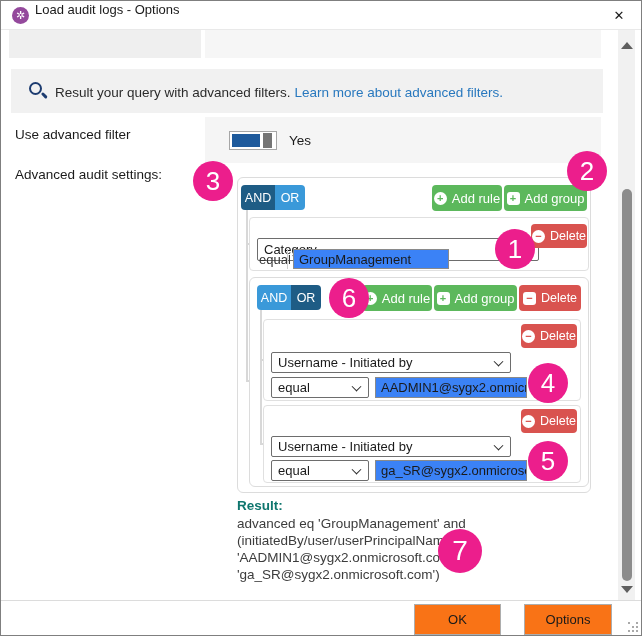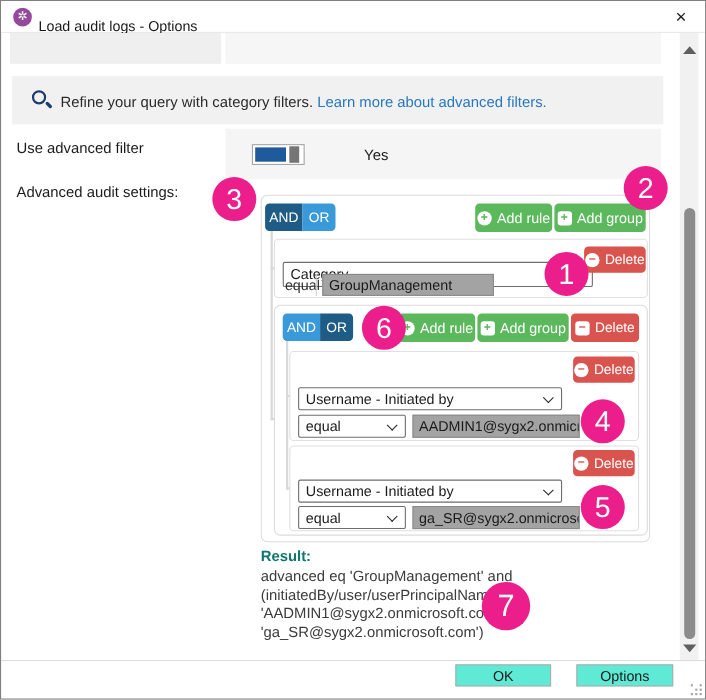--- a/index.html
+++ b/index.html
@@ -8,21 +8,21 @@
   #window {
     position:relative; width:642px; height:636px; background:#fff;
     border:1px solid #7f7f7f; overflow:hidden;
     font-family:"Liberation Sans", sans-serif;
   }
 
   
   .titlebar { position:absolute; left:0; top:0; width:640px; height:29px; background:#fff; border-bottom:1px solid #e9e9e9; }
   .title-icon { position:absolute; left:11px; top:6px; width:17px; height:17px; border-radius:50%;
     background:#94499C; color:#fff; font-size:11px; line-height:17px; text-align:center; }
-  .title-text { position:absolute; left:34px; top:15px; font-size:13px; color:#1a1a1a; }
+  .title-text { position:absolute; left:34px; top:1px; font-size:13px; color:#1a1a1a; }
   .close-btn { position:absolute; right:10px; top:4px; width:24px; height:21px; text-align:center;
     font-size:13px; line-height:21px; color:#1a1a1a; cursor:default; }
 
   
   .part-left { position:absolute; left:8px; top:29px; width:192px; height:28px; background:#efefef; }
   .part-right { position:absolute; left:204px; top:29px; width:396px; height:28px; background:#f6f6f6; }
   .part-label-clip { position:absolute; left:14px; top:29px; width:182px; height:12px; overflow:hidden; }
   .part-label-clip span { display:block; margin-top:-6px; font-size:13px; color:#8f8f8f; }
 
   
@@ -31,21 +31,21 @@
   .mag-handle { position:absolute; left:40px; top:93px; width:7px; height:2.5px; background:#1d3c70; transform:rotate(45deg); border-radius:2px; }
   .info-text { position:absolute; left:54px; top:84px; font-size:13.5px; color:#2b2b2b; }
   .info-link { color:#2878BE; }
 
   
   .row-label { position:absolute; font-size:13.5px; color:#1b1b1b; }
   .adv-panel { position:absolute; left:204px; top:116px; width:396px; height:46px; background:#f5f5f5; }
   .toggle { position:absolute; left:228px; top:130px; width:48px; height:19px; background:#fff; border:1px solid #a6a6a6; }
   .toggle-fill { position:absolute; left:2px; top:2px; width:28px; height:13px; background:#1E5A9C; }
   .toggle-handle { position:absolute; left:33px; top:1px; width:9px; height:15px; background:#757575; }
-  .toggle-state { position:absolute; left:288px; top:132px; font-size:13.5px; color:#1b1b1b;margin-left:42px; }
+  .toggle-state { position:absolute; left:288px; top:132px; font-size:13.5px; color:#1b1b1b; }
 
   
   .group-box { position:absolute; background:#fff; border:1px solid #dcdcdc; border-radius:6px; }
   .rule-box { position:absolute; background:#fff; border:1px solid #e0e0e0; border-radius:4px; }
   .btn { position:absolute; display:flex; align-items:center; justify-content:center; color:#fff; font-size:13px; border-radius:4px; cursor:default; }
   .btn-andor { font-size:12.5px; }
   .andor-dark { background:#1E5C85; }
   .andor-light { background:#3A99D9; }
   .rleft { border-radius:4px 0 0 4px; }
   .rright { border-radius:0 4px 4px 0; }
@@ -55,21 +55,21 @@
     background:#fff; border-radius:50%; font-size:11px; font-weight:bold; line-height:1; margin-right:5px; }
   .ic-sq { border-radius:3px; }
   .ic-green { color:#5CB85C; }
   .ic-red { color:#D9534F; }
 
   .sel { position:absolute; background:#fff; border:1px solid #6d6d6d; border-radius:2px;
     font-size:13px; color:#1a1a1a; display:flex; align-items:center; padding-left:6px; }
   .chev { position:absolute; right:8px; top:50%; width:7px; height:7px;
     border-right:1.5px solid #2b2b2b; border-bottom:1.5px solid #2b2b2b;
     transform:translateY(-70%) rotate(45deg); }
-  .tinput { position:absolute; background:#a3a3a3; border:1px solid #8a8a8a;
+  .tinput { position:absolute; background:#3b82f6; border:1px solid #8a8a8a;
     font-size:13px; color:#1a1a1a; display:flex; align-items:center; padding-left:5px;
     white-space:nowrap; overflow:hidden; }
   .plain-op { position:absolute; font-size:13px; color:#333; }
   .vdivider { position:absolute; width:1px; background:#cfcfcf; }
   .conn { position:absolute; background:#d8d8d8; }
 
   
   .result-label { position:absolute; left:236px; top:497px; font-size:13.5px; font-weight:bold; color:#0f766e; }
   .result-lines { position:absolute; left:236px; top:514px; width:290px; font-size:13.5px; color:#3c3c3c; line-height:17px; }
 
@@ -80,21 +80,21 @@
 
   
   .sb-track { position:absolute; left:617px; top:29px; width:17px; height:570px; background:#f1f1f1; }
   .sb-thumb { position:absolute; left:621px; top:188px; width:10px; height:392px; background:#8c8c8c; border-radius:5px; }
   .sb-arrow { position:absolute; left:620px; width:0; height:0; border-left:6px solid transparent; border-right:6px solid transparent; }
   .sb-up { top:41px; border-bottom:7px solid #5f5f5f; }
   .sb-down { top:585px; border-top:7px solid #5f5f5f; }
 
   
   .footer-line { position:absolute; left:0; top:599px; width:642px; height:1px; background:#dcdcdc; }
-  .dlg-btn { position:absolute; top:603px; height:20px; background:#5eead4; border:1px solid #adadad;
+  .dlg-btn { position:absolute; top:603px; height:31px; background:#f97316; border:1px solid #adadad;
     font-size:13px; color:#1a1a1a; display:flex; align-items:center; justify-content:center; }
   .grip { position:absolute; left:627px; top:621px; width:12px; height:12px; }
   .grip i { position:absolute; width:2px; height:2px; background:#a9a9a9;
     box-shadow:8px 0 #a9a9a9, 4px 4px #a9a9a9, 8px 4px #a9a9a9, 0 8px #a9a9a9, 4px 8px #a9a9a9, 8px 8px #a9a9a9; }
 </style>
 </head>
 <body>
 
 <div id="window">
 
@@ -104,21 +104,21 @@
     <div class="close-btn">✕</div>
   </div>
 
   <div class="part-left"></div>
   <div class="part-right"></div>
 
   <div class="info-bar"></div>
   <div class="mag"></div>
   <div class="mag-handle"></div>
   <div class="info-text">
-    <span>Refine your query with category filters.</span>
+    <span>Result your query with advanced filters.</span>
     <span class="info-link">Learn more about advanced filters.</span>
   </div>
 
   <div class="row-label" style="left:14px; top:126px;">Use advanced filter</div>
   <div class="adv-panel"></div>
   <div class="toggle">
     <div class="toggle-fill"></div>
     <div class="toggle-handle"></div>
   </div>
   <div class="toggle-state">Yes</div>

